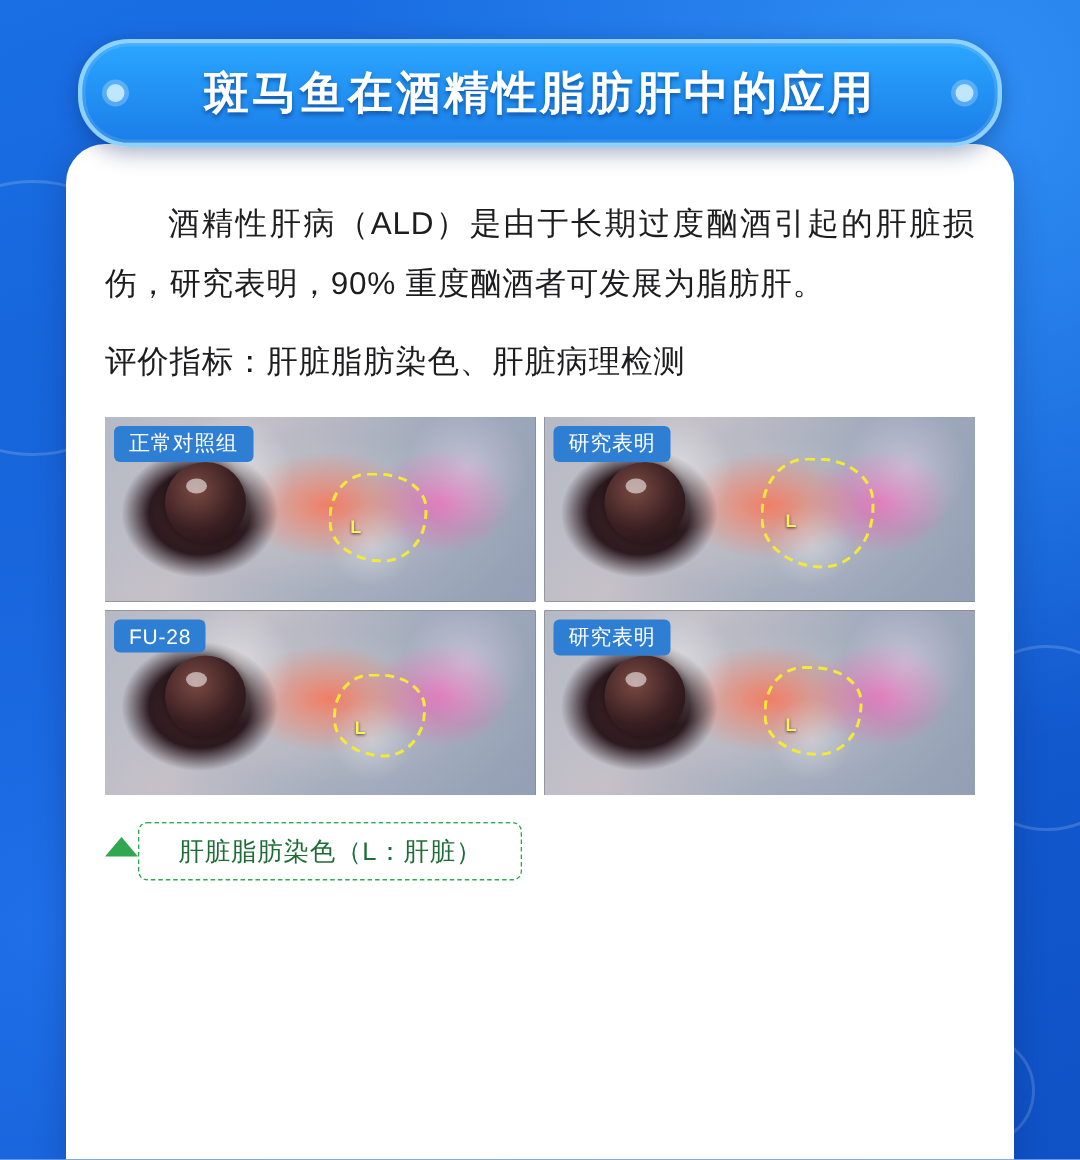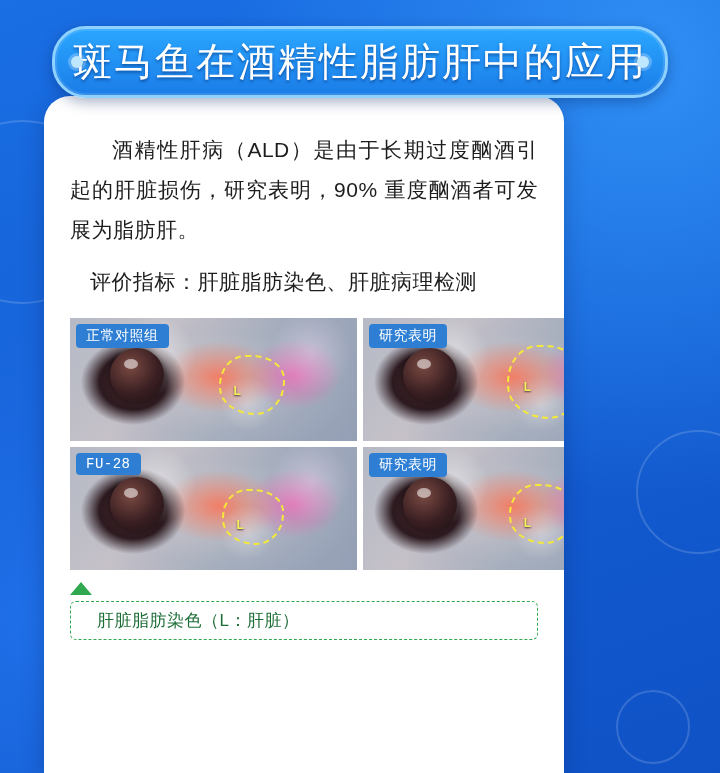--- a/index.html
+++ b/index.html
@@ -43,22 +43,22 @@
     border-radius: 34px;
     background: linear-gradient(180deg, #2aa6ff 0%, #1b7de8 100%);
     border: 3px solid #8fd2ff;
     box-shadow: 0 4px 14px rgba(0,30,90,0.35), inset 0 0 0 2px rgba(255,255,255,0.12);
     display: flex;
     align-items: center;
     justify-content: center;
     z-index: 5;
   }
   .header-title {
-    font-size: 39px;
-    font-weight: normal;
+    font-size: 30px;
+    font-weight: bold;
     color: #ffffff;
     letter-spacing: 2px;
     text-shadow: 0 2px 3px rgba(0,40,110,0.55);
     white-space: nowrap;
   }
   .header-dot {
     position: absolute;
     width: 12px;
     height: 12px;
     border-radius: 50%;
@@ -68,21 +68,21 @@
     box-shadow: 0 0 0 3px rgba(255,255,255,0.25);
   }
   .header-dot.left  { left: 16px; }
   .header-dot.right { right: 16px; }
 
   
   .card {
     position: absolute;
     left: 44px;
     top: 96px;
-    width: 520px;
+    width: 632px;
     height: 677px;
     background: #ffffff;
     border-radius: 26px 26px 0 0;
     box-shadow: 0 6px 22px rgba(0,24,80,0.25);
     overflow: hidden;
     z-index: 4;
   }
   .card-inner {
     padding: 34px 26px 0 26px;
   }
@@ -91,21 +91,20 @@
     line-height: 40px;
     color: #1d1d1f;
     text-align: justify;
     text-indent: 2em;
     margin: 0 0 4px 0;
     letter-spacing: 0.5px;
   }
   .para.no-indent {
     text-indent: 0;
     margin-top: 12px;
-    margin-left: 20px;
   }
 
   
   .img-grid {
     margin-top: 16px;
     display: grid;
     grid-template-columns: 1fr 1fr;
     grid-template-rows: 123px 123px;
     gap: 6px;
     width: 580px;
@@ -173,28 +172,28 @@
     left: 6px;
     top: 6px;
     background: #2e7fd4;
     color: #ffffff;
     font-size: 14px;
     padding: 3px 10px;
     border-radius: 4px;
     letter-spacing: 0.5px;
     white-space: nowrap;
     z-index: 2;
-    font-family: Liberation Mono, monospace;
   }
 
   
   .caption-wrap {
     margin-top: 12px;
     display: flex;
-    flex-direction: column;
+    flex-direction: row;
+    align-items: center;
   }
   .arrow-up {
     width: 0;
     height: 0;
     border-left: 11px solid transparent;
     border-right: 11px solid transparent;
     border-bottom: 13px solid #2fa84f;
   }
   .caption-box {
     margin-top: 6px;

